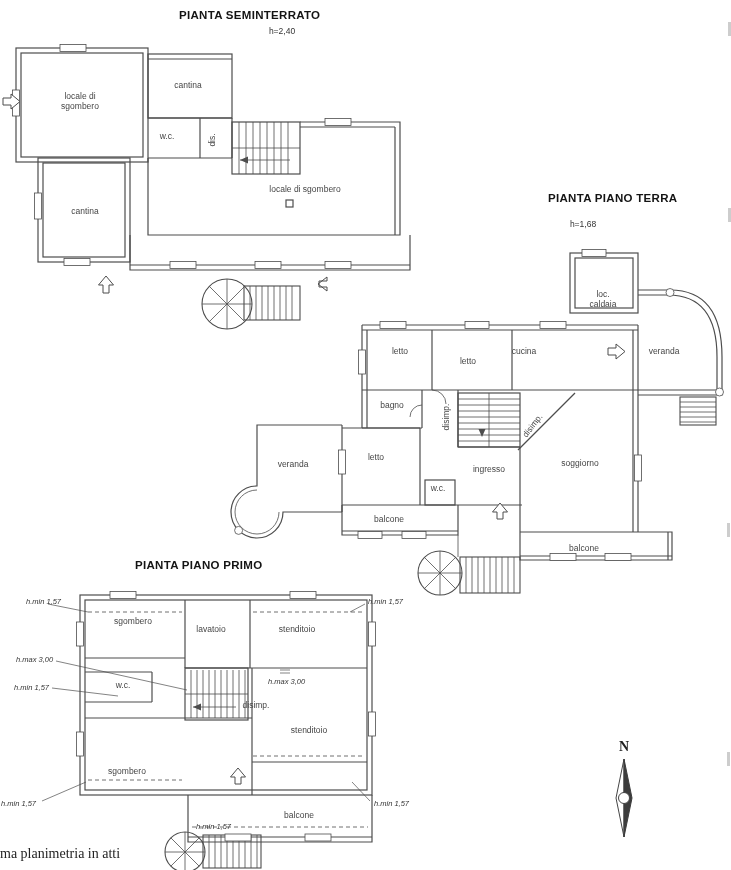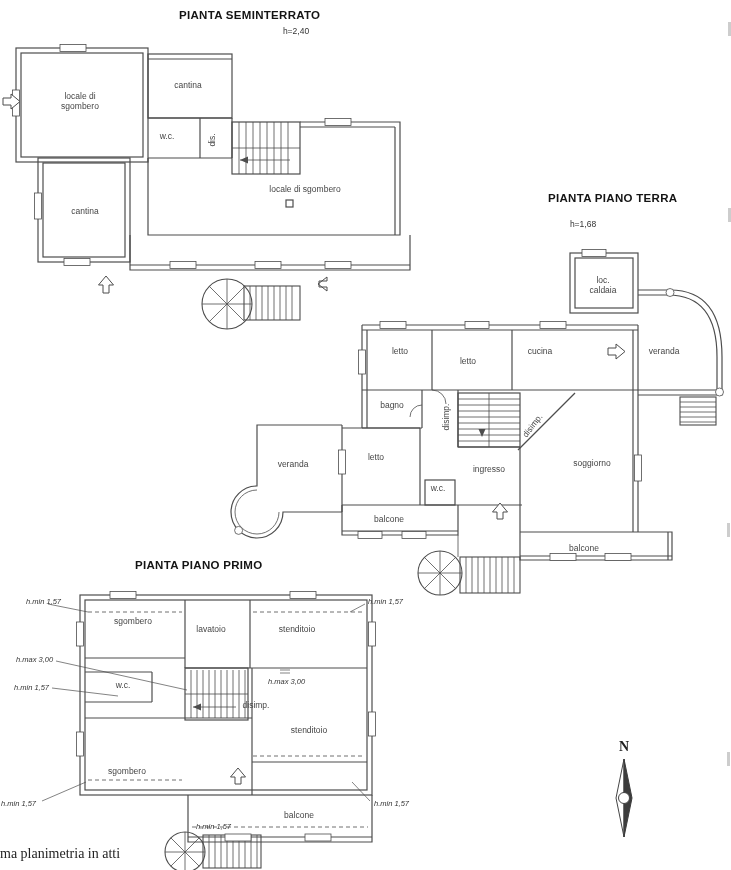--- a/index.html
+++ b/index.html
@@ -17,21 +17,21 @@
   .footer-note{position:absolute;font-family:Liberation Serif, serif;font-size:14px;color:#222;white-space:nowrap;}
   svg.plan{position:absolute;overflow:visible;}
   .mark{position:absolute;background:#cdcdcd;}
 </style>
 </head>
 <body>
 
 <div class="sheet">
 
   <div class="title" style="left:136px;top:9px">PIANTA SEMINTERRATO</div>
-  <div class="note" style="left:296px;top:31px">h=2,40</div>
+  <div class="note" style="left:282px;top:31px">h=2,40</div>
 
   <svg class="plan" style="left:0;top:38px" width="430" height="292" viewBox="0 0 430 292">
     <g fill="none" stroke="#4d4d4d" stroke-width="1.2">
       <rect x="16" y="10" width="132" height="114"></rect>
       <rect x="21" y="15" width="122" height="104"></rect>
       <rect x="148" y="16" width="84" height="64"></rect>
       <line x1="148" y1="21" x2="232" y2="21"></line>
       <line x1="148" y1="80" x2="232" y2="80"></line>
       <line x1="200" y1="80" x2="200" y2="120"></line>
       <line x1="232" y1="80" x2="232" y2="120"></line>
@@ -200,32 +200,32 @@
       <circle cx="440" cy="47.5" r="4"></circle>
       <circle cx="489.5" cy="147" r="4"></circle>
       <circle cx="8.6" cy="285.4" r="4"></circle>
     </g>
     <g fill="#ffffff" stroke="#4d4d4d" stroke-width="1">
       <path d="M378,103 h8 v-4 l9,7.5 -9,7.5 v-4 h-8 z"></path>
       <path d="M270,258 l7.5,9 h-4.5 v7 h-6 v-7 h-4.5 z"></path>
     </g>
   </svg>
 
-  <div class="rlabel" style="left:603px;top:286px">loc.
+  <div class="rlabel" style="left:603px;top:300px">loc.
 caldaia</div>
   <div class="rlabel" style="left:664px;top:352px">veranda</div>
   <div class="rlabel" style="left:400px;top:352px">letto</div>
   <div class="rlabel" style="left:468px;top:362px">letto</div>
-  <div class="rlabel" style="left:540px;top:352px">cucina</div>
+  <div class="rlabel" style="left:524px;top:352px">cucina</div>
   <div class="rlabel" style="left:392px;top:406px">bagno</div>
   <div class="rlabel rot90" style="left:447px;top:417px">disimp.</div>
   <div class="rlabel rot52" style="left:533px;top:426px">disimp.</div>
   <div class="rlabel" style="left:376px;top:458px">letto</div>
   <div class="rlabel" style="left:489px;top:470px">ingresso</div>
-  <div class="rlabel" style="left:592px;top:464px">soggiorno</div>
+  <div class="rlabel" style="left:580px;top:464px">soggiorno</div>
   <div class="rlabel" style="left:293px;top:465px">veranda</div>
   <div class="rlabel" style="left:438px;top:489px">w.c.</div>
   <div class="rlabel" style="left:389px;top:520px">balcone</div>
   <div class="rlabel" style="left:584px;top:549px">balcone</div>
 
   <div class="title" style="left:92px;top:559px">PIANTA PIANO PRIMO</div>
 
   <svg class="plan" style="left:0;top:582px" width="420" height="288" viewBox="0 0 420 288">
     <g fill="none" stroke="#4d4d4d" stroke-width="1.2">
       <rect x="80" y="13" width="292" height="200"></rect>

